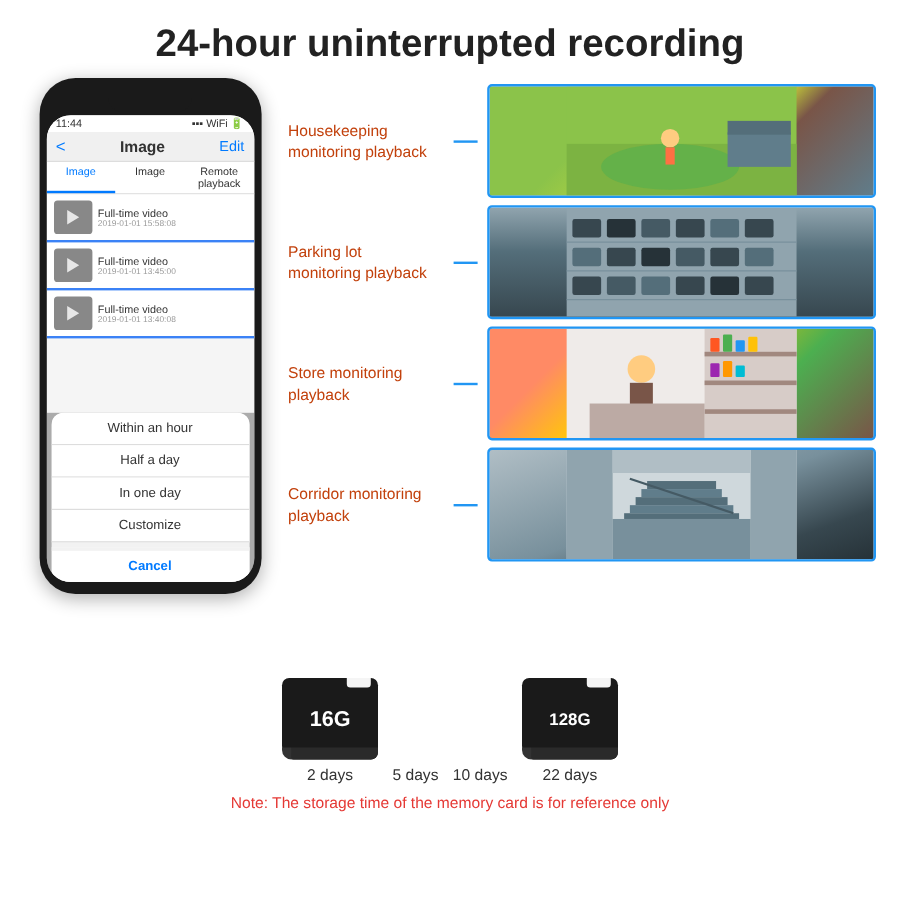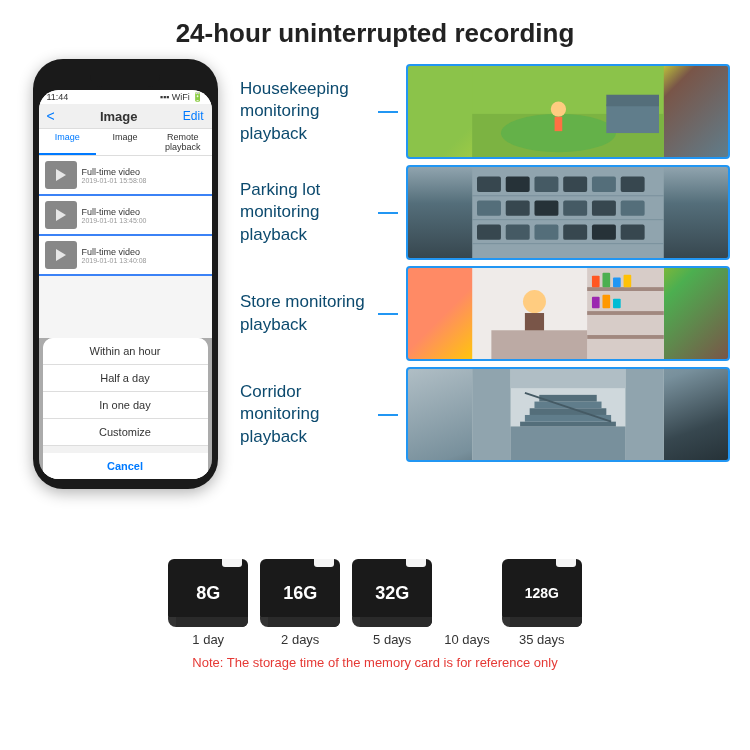--- a/index.html
+++ b/index.html
@@ -11,21 +11,21 @@
       overflow: hidden;
       position: relative;
     }
 
     
     .header {
       text-align: center;
       padding: 18px 10px 10px;
     }
     .header h1 {
-      font-size: 26px;
+      font-size: 32px;
       font-weight: bold;
       color: #222;
     }
 
     
     .main-area {
       display: flex;
       flex-direction: row;
       padding: 0 20px;
       gap: 10px;
@@ -176,22 +176,22 @@
     .monitoring-item {
       display: flex;
       align-items: center;
       gap: 8px;
     }
     .monitoring-label {
       width: 130px;
       flex-shrink: 0;
     }
     .monitoring-label span {
-      font-size: 17px;
-      color: #0c4a6e;
+      font-size: 13px;
+      color: #c2410c;
       line-height: 1.3;
     }
     .monitoring-image {
       flex: 1;
       height: 95px;
       border-radius: 4px;
       overflow: hidden;
       position: relative;
       border: 2px solid #2196F3;
     }
@@ -495,51 +495,40 @@
         </svg>
       </div>
     </div>
 
   </div>
 </div>
 
 <div class="storage-section">
   <div class="storage-cards">
 
-    <div class="storage-card-item">
-      <div class="sd-card">
-        <div class="sd-notch"></div>
-        <span class="sd-label">8G</span>
-      </div>
-      <span class="storage-days">1 day</span>
-    </div>
 
     <div class="storage-card-item">
       <div class="sd-card">
         <div class="sd-notch"></div>
         <span class="sd-label">16G</span>
       </div>
       <span class="storage-days">2 days</span>
     </div>
 
     <div class="storage-card-item">
-      <div class="sd-card">
-        <div class="sd-notch"></div>
-        <span class="sd-label">32G</span>
-      </div>
       <span class="storage-days">5 days</span>
     </div>
 
     <div class="storage-card-item">
       <span class="storage-days">10 days</span>
     </div>
 
     <div class="storage-card-item">
       <div class="sd-card">
         <div class="sd-notch"></div>
         <span class="sd-label" style="font-size:14px;">128G</span>
       </div>
-      <span class="storage-days">35 days</span>
+      <span class="storage-days">22 days</span>
     </div>
 
   </div>
   <div class="storage-note">Note: The storage time of the memory card is for reference only</div>
 </div>
 
 </body></html>

